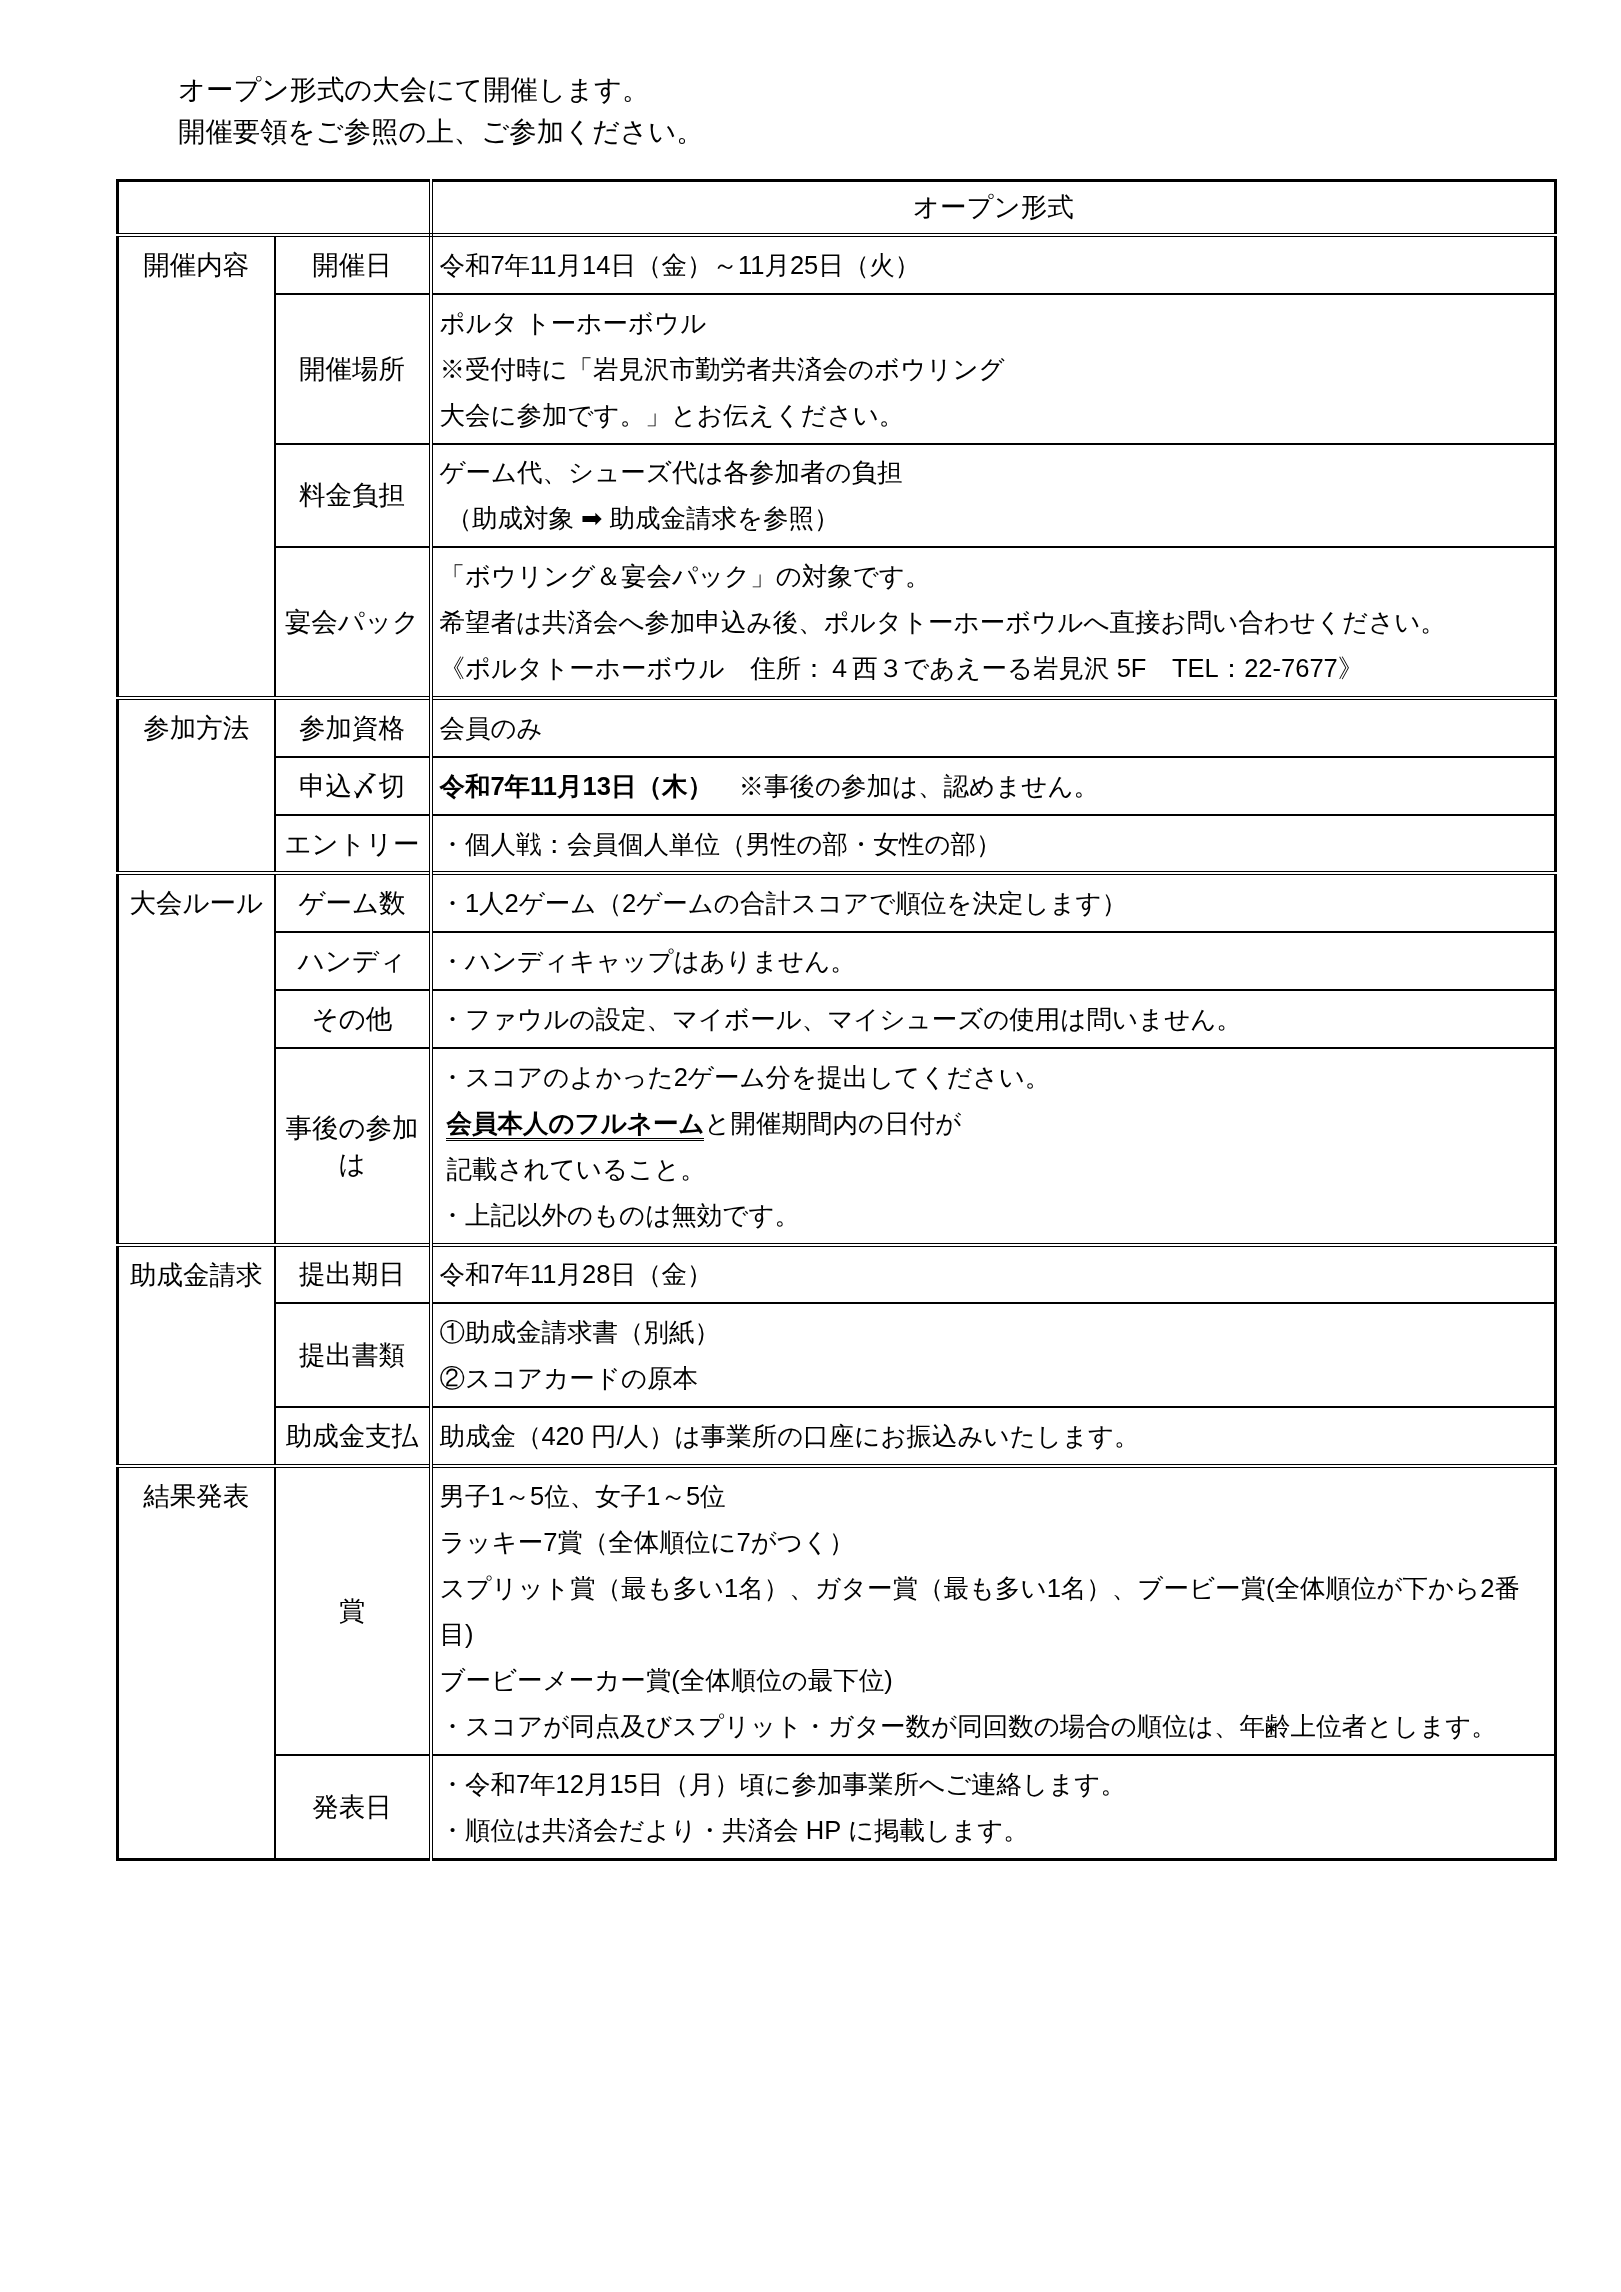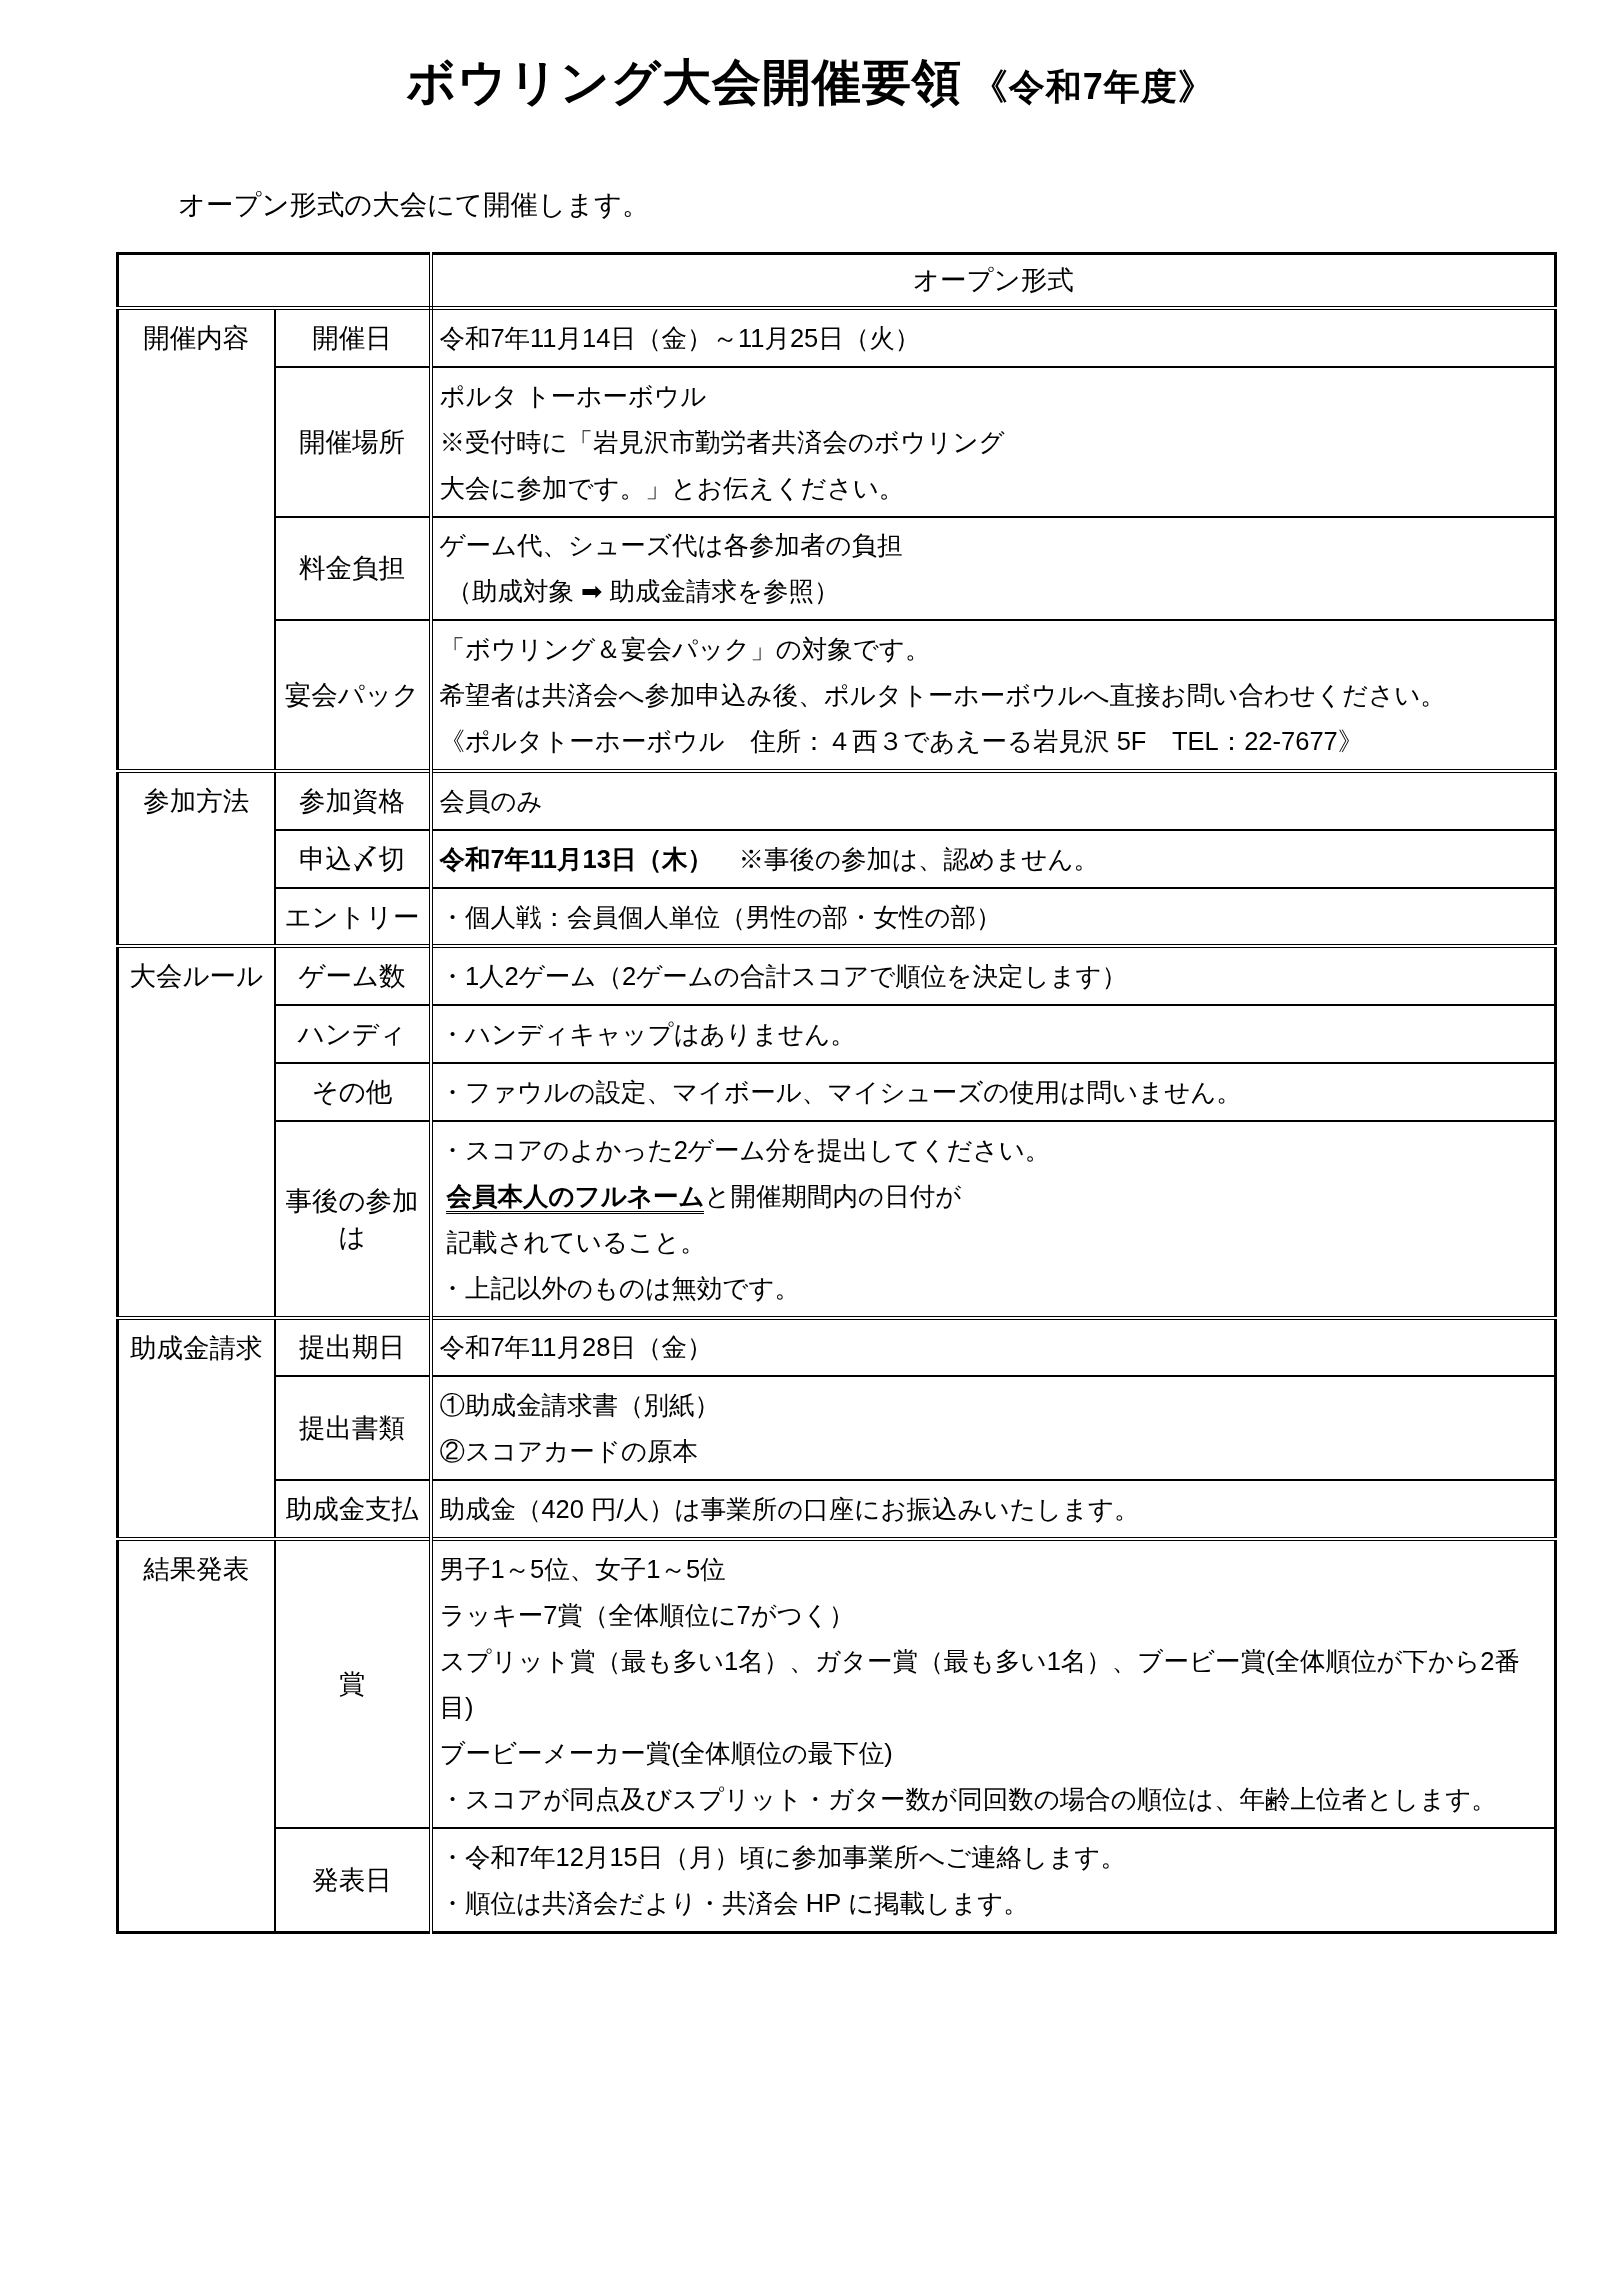--- a/index.html
+++ b/index.html
@@ -68,24 +68,24 @@
     font-weight: bold;
     border-bottom: 3.9px double #000;
     padding-bottom: 1px;
   }
 </style>
 </head>
 <body>
 
 <div class="page">
 
-  <h1 class="doc-title"><span>ボウリング大会開催要領</span><span class="suffix">《令和7年度》</span></h1>
 
   <div class="intro">
     <p>オープン形式の大会にて開催します。</p>
+    <p>開催要領をご参照の上、ご参加ください。</p>
   </div>
 
   <table class="spec">
     <colgroup>
       <col style="width:157px">
       <col style="width:156px">
       <col style="width:1125px">
     </colgroup>
     <tbody>
       <tr class="header-row">

